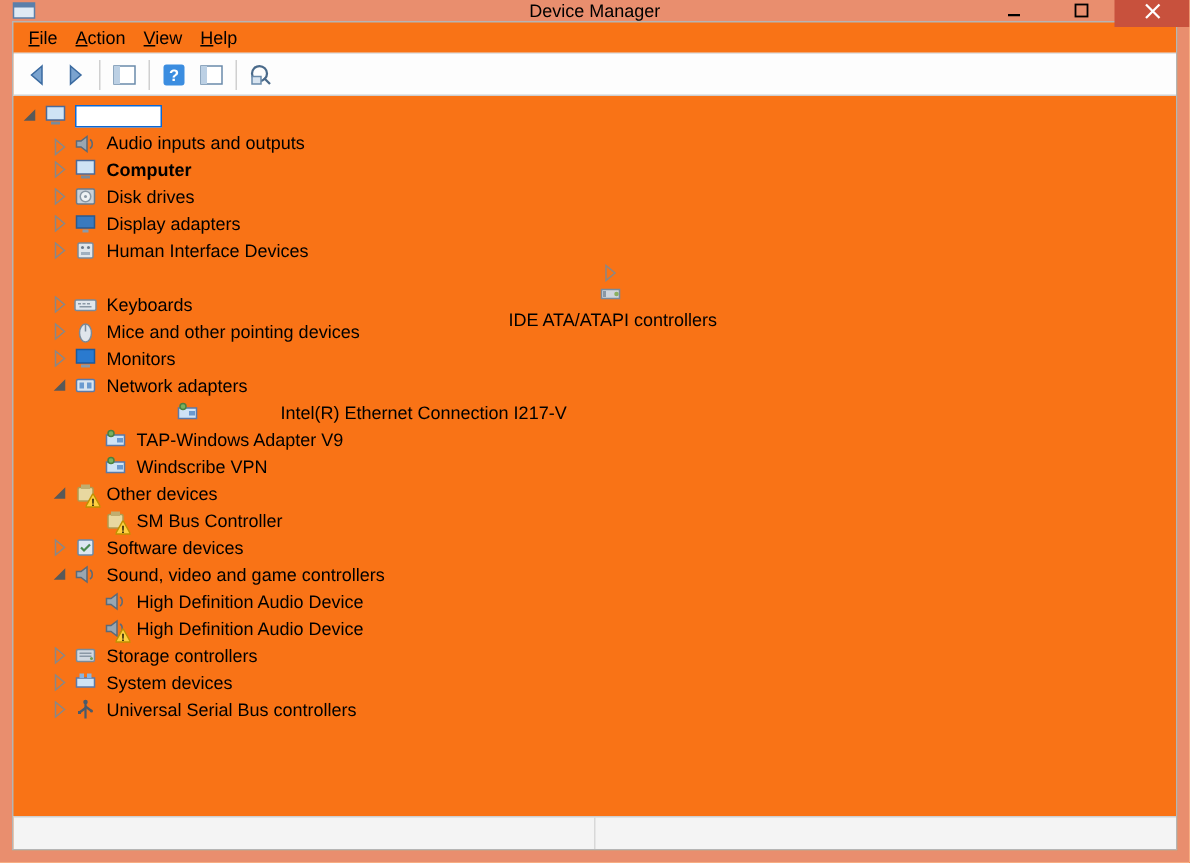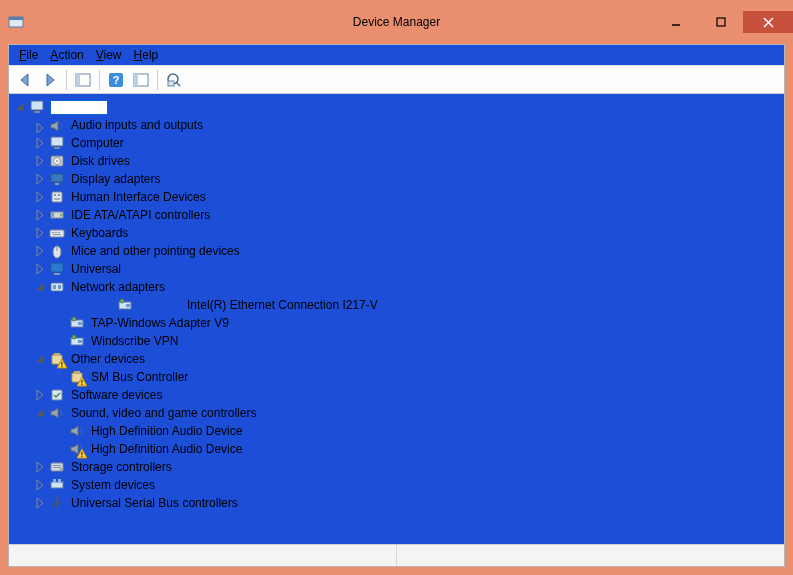--- a/index.html
+++ b/index.html
@@ -1,24 +1,24 @@
 <!DOCTYPE html>
 <html><head>
 <meta charset="utf-8">
 <style>
   * { box-sizing: border-box; font-family: "Segoe UI", Tahoma, sans-serif; }
   body { margin: 0; background: #fff; }
   .window { width: 793px; height: 575px; background: #e98e6e; display: flex; flex-direction: column; }
-  .titlebar { height: 44px; display: flex; align-items: center; position: relative; }
+  .titlebar { height: 14px; display: flex; align-items: center; position: relative; }
   .title-icon { margin-left: 8px; width: 16px; height: 16px; }
   .title-text { position: absolute; left: 0; right: 0; text-align: center; font-size: 12px; color: #000; pointer-events: none; }
   .win-controls { margin-left: auto; display: flex; height: 22px; }
   .win-btn { width: 45px; display: flex; align-items: center; justify-content: center; font-size: 11px; }
   .win-btn.close { background: #c8513d; color: #fff; width: 50px; }
-  .client { flex: 1; margin: 0 8px 8px 8px; background: #1d4ed8; border: 1px solid #b5b5b5; display: flex; flex-direction: column; }
+  .client { flex: 1; margin: 0 8px 8px 8px; background: #f97316; border: 1px solid #b5b5b5; display: flex; flex-direction: column; }
   .menubar { height: 21px; display: flex; align-items: center; padding: 0 6px; gap: 4px; font-size: 12px; border-bottom: 1px solid #e3e3e3; }
   .menu-item { padding: 2px 4px; cursor: default; }
   .menu-item .ul { text-decoration: underline; }
   .toolbar { height: 28px; display: flex; align-items: center; padding: 0 4px; gap: 1px; border-bottom: 1px solid #d0d0d0; background: #fdfdfd; }
   .tool-btn { width: 24px; height: 24px; display: flex; align-items: center; justify-content: center; border: 1px solid transparent; }
   .tool-sep { width: 1px; height: 20px; background: #d0d0d0; margin: 0 3px; }
   .tree { flex: 1; overflow: auto; padding: 4px 2px; font-size: 12px; line-height: 18px; }
   .node { display: flex; align-items: center; height: 18px; white-space: nowrap; }
   .expander { width: 12px; height: 12px; margin-right: 2px; display: flex; align-items: center; justify-content: center; }
   .expander.spacer { visibility: hidden; }
@@ -253,21 +253,21 @@
               <use href="#exp-closed"></use>
             </svg>
           </span>
           <span class="node-icon">
             <svg width="16" height="16">
               <use href="#i-speaker"></use>
             </svg>
           </span>
           <span class="node-label">Audio inputs and outputs</span>
         </div>
-        <div class="node" style="padding-left: 24px;">
+        <div class="node" style="padding-left: 24px; font-weight: bold;">
           <span class="expander">
             <svg width="12" height="12">
               <use href="#exp-closed"></use>
             </svg>
           </span>
           <span class="node-icon">
             <svg width="16" height="16">
               <use href="#i-computer"></use>
             </svg>
           </span>
@@ -305,21 +305,21 @@
               <use href="#exp-closed"></use>
             </svg>
           </span>
           <span class="node-icon">
             <svg width="16" height="16">
               <use href="#i-hid"></use>
             </svg>
           </span>
           <span class="node-label">Human Interface Devices</span>
         </div>
-        <div class="node" style="padding-left: 24px;">
+        <div class="node" style="padding-left: 24px; flex-direction: column;">
           <span class="expander">
             <svg width="12" height="12">
               <use href="#exp-closed"></use>
             </svg>
           </span>
           <span class="node-icon">
             <svg width="16" height="16">
               <use href="#i-ide"></use>
             </svg>
           </span>
@@ -355,21 +355,21 @@
           <span class="expander">
             <svg width="12" height="12">
               <use href="#exp-closed"></use>
             </svg>
           </span>
           <span class="node-icon">
             <svg width="16" height="16">
               <use href="#i-monitor"></use>
             </svg>
           </span>
-          <span class="node-label">Universal</span>
+          <span class="node-label">Monitors</span>
         </div>
         <div class="node" style="padding-left: 24px;">
           <span class="expander">
             <svg width="12" height="12">
               <use href="#exp-open"></use>
             </svg>
           </span>
           <span class="node-icon">
             <svg width="16" height="16">
               <use href="#i-network"></use>

